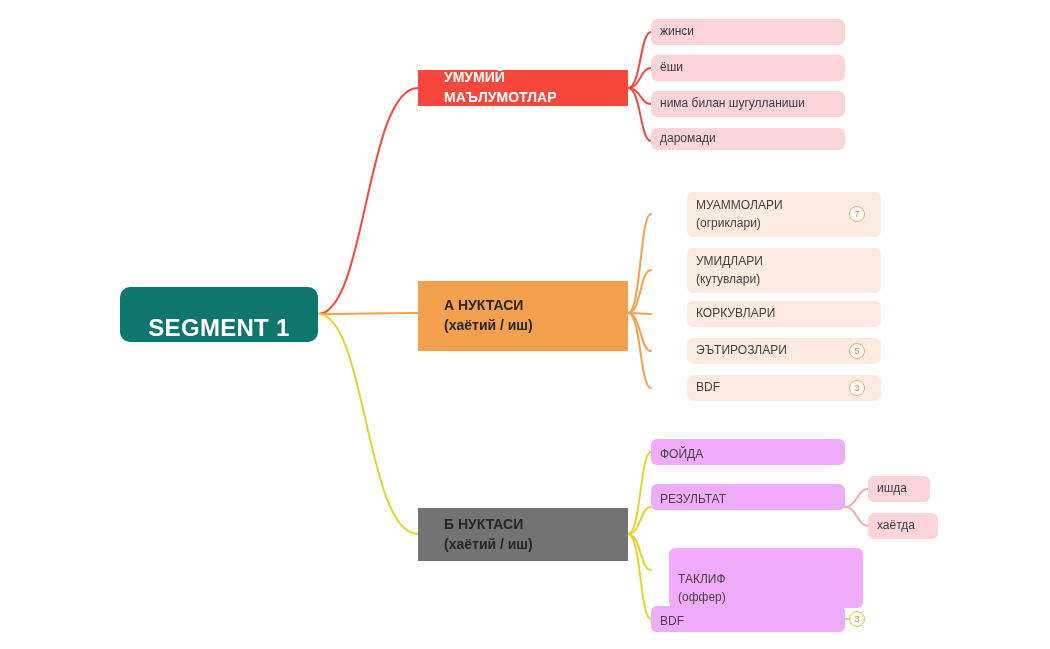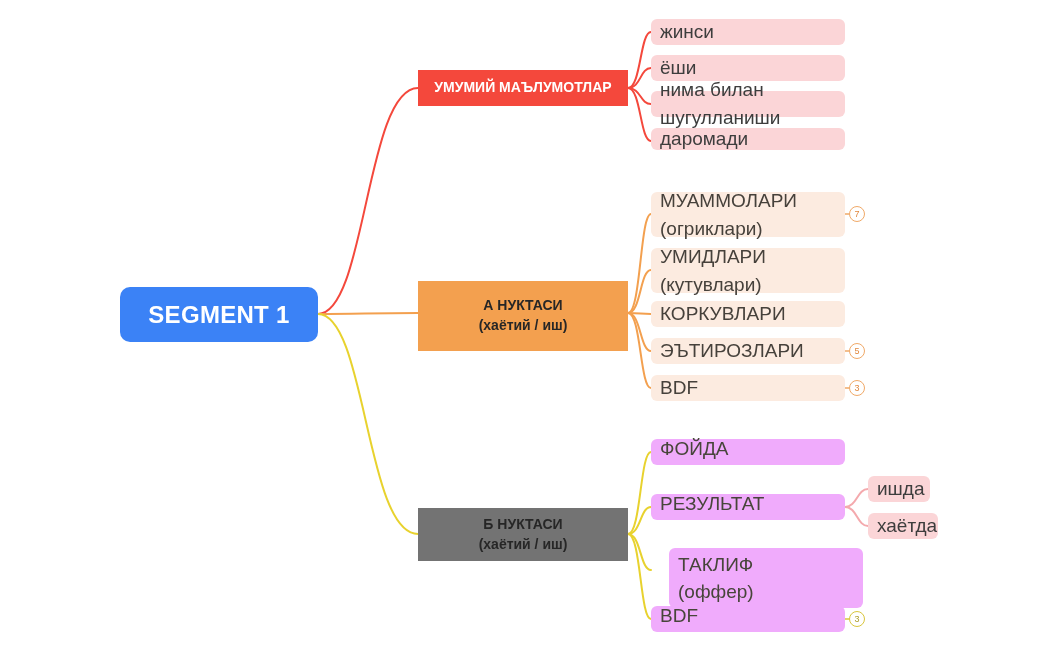--- a/index.html
+++ b/index.html
@@ -7,34 +7,34 @@
     position:relative;width:1050px;height:649px;background:#ffffff;
     font-family:"Liberation Sans",sans-serif;overflow:hidden;
   }
   svg.links{position:absolute;left:0;top:0;width:1050px;height:649px;}
   svg.links path{fill:none;stroke-linecap:round;}
   .node{
     position:absolute;box-sizing:border-box;display:flex;flex-direction:column;
     justify-content:center;
   }
   .root{
-    background:#3b82f6;border-radius:10px;color:#ffffff;align-items:center;
+    background:#0f766e;border-radius:10px;color:#ffffff;align-items:center;justify-content:flex-end;
   }
   .root .root-label{font-size:24px;font-weight:700;letter-spacing:.3px;}
   .branch{
-    border-radius:0;padding:0 0;font-weight:700;font-size:14px;line-height:1.4;text-align:center;
+    border-radius:0;padding:0 26px;font-weight:700;font-size:14px;line-height:1.4;
   }
   .branch-red{background:#f4483c;color:#ffffff;}
   .branch-orange{background:#f3a04f;color:#262626;}
   .branch-yellow{background:#737373;color:#262626;}
   .leaf{
-    border-radius:6px;padding:2px 9px;font-size:19px;color:#3d3d3d;line-height:1.45;
+    border-radius:6px;padding:2px 9px;font-size:12px;color:#3d3d3d;line-height:1.45;
   }
   .leaf-pink{background:#fbd5d7;}
-  .leaf-peach{background:#fcebe0;color:#46413b;}
+  .leaf-peach{background:#fcebe0;color:#46413b;margin-left:36px;}
   .leaf-cream{background:#f0abfc;color:#47453a;justify-content:flex-end;}
   .badge{
     position:absolute;width:16px;height:16px;border-radius:50%;background:#ffffff;
     display:flex;align-items:center;justify-content:center;font-size:9px;line-height:1;
     box-sizing:border-box;
   }
   .badge-orange{border:1px solid #f0a968;color:#e0883f;}
   .badge-yellow{border:1px solid #d9c63e;color:#ad9e2c;}
 </style>
 </head>
@@ -117,21 +117,21 @@
   </div>
 
   <div class="node branch branch-yellow" style="left:418px;top:508px;width:210px;height:53px">
     <span>Б НУКТАСИ</span>
     <span>(хаётий / иш)</span>
   </div>
 
   <div class="node leaf leaf-cream" style="left:651px;top:439px;width:194px;height:26px">
     <span>ФОЙДА</span>
   </div>
-  <div class="node leaf leaf-cream" style="left:651px;top:494px;width:194px;height:26px">
+  <div class="node leaf leaf-cream" style="left:651px;top:484px;width:194px;height:26px">
     <span>РЕЗУЛЬТАТ</span>
   </div>
   <div class="node leaf leaf-cream" style="left:669px;top:548px;width:194px;height:60px">
     <span>ТАКЛИФ</span>
     <span>(оффер)</span>
   </div>
   <div class="node leaf leaf-cream" style="left:651px;top:606px;width:194px;height:26px">
     <span>BDF</span>
   </div>
 

